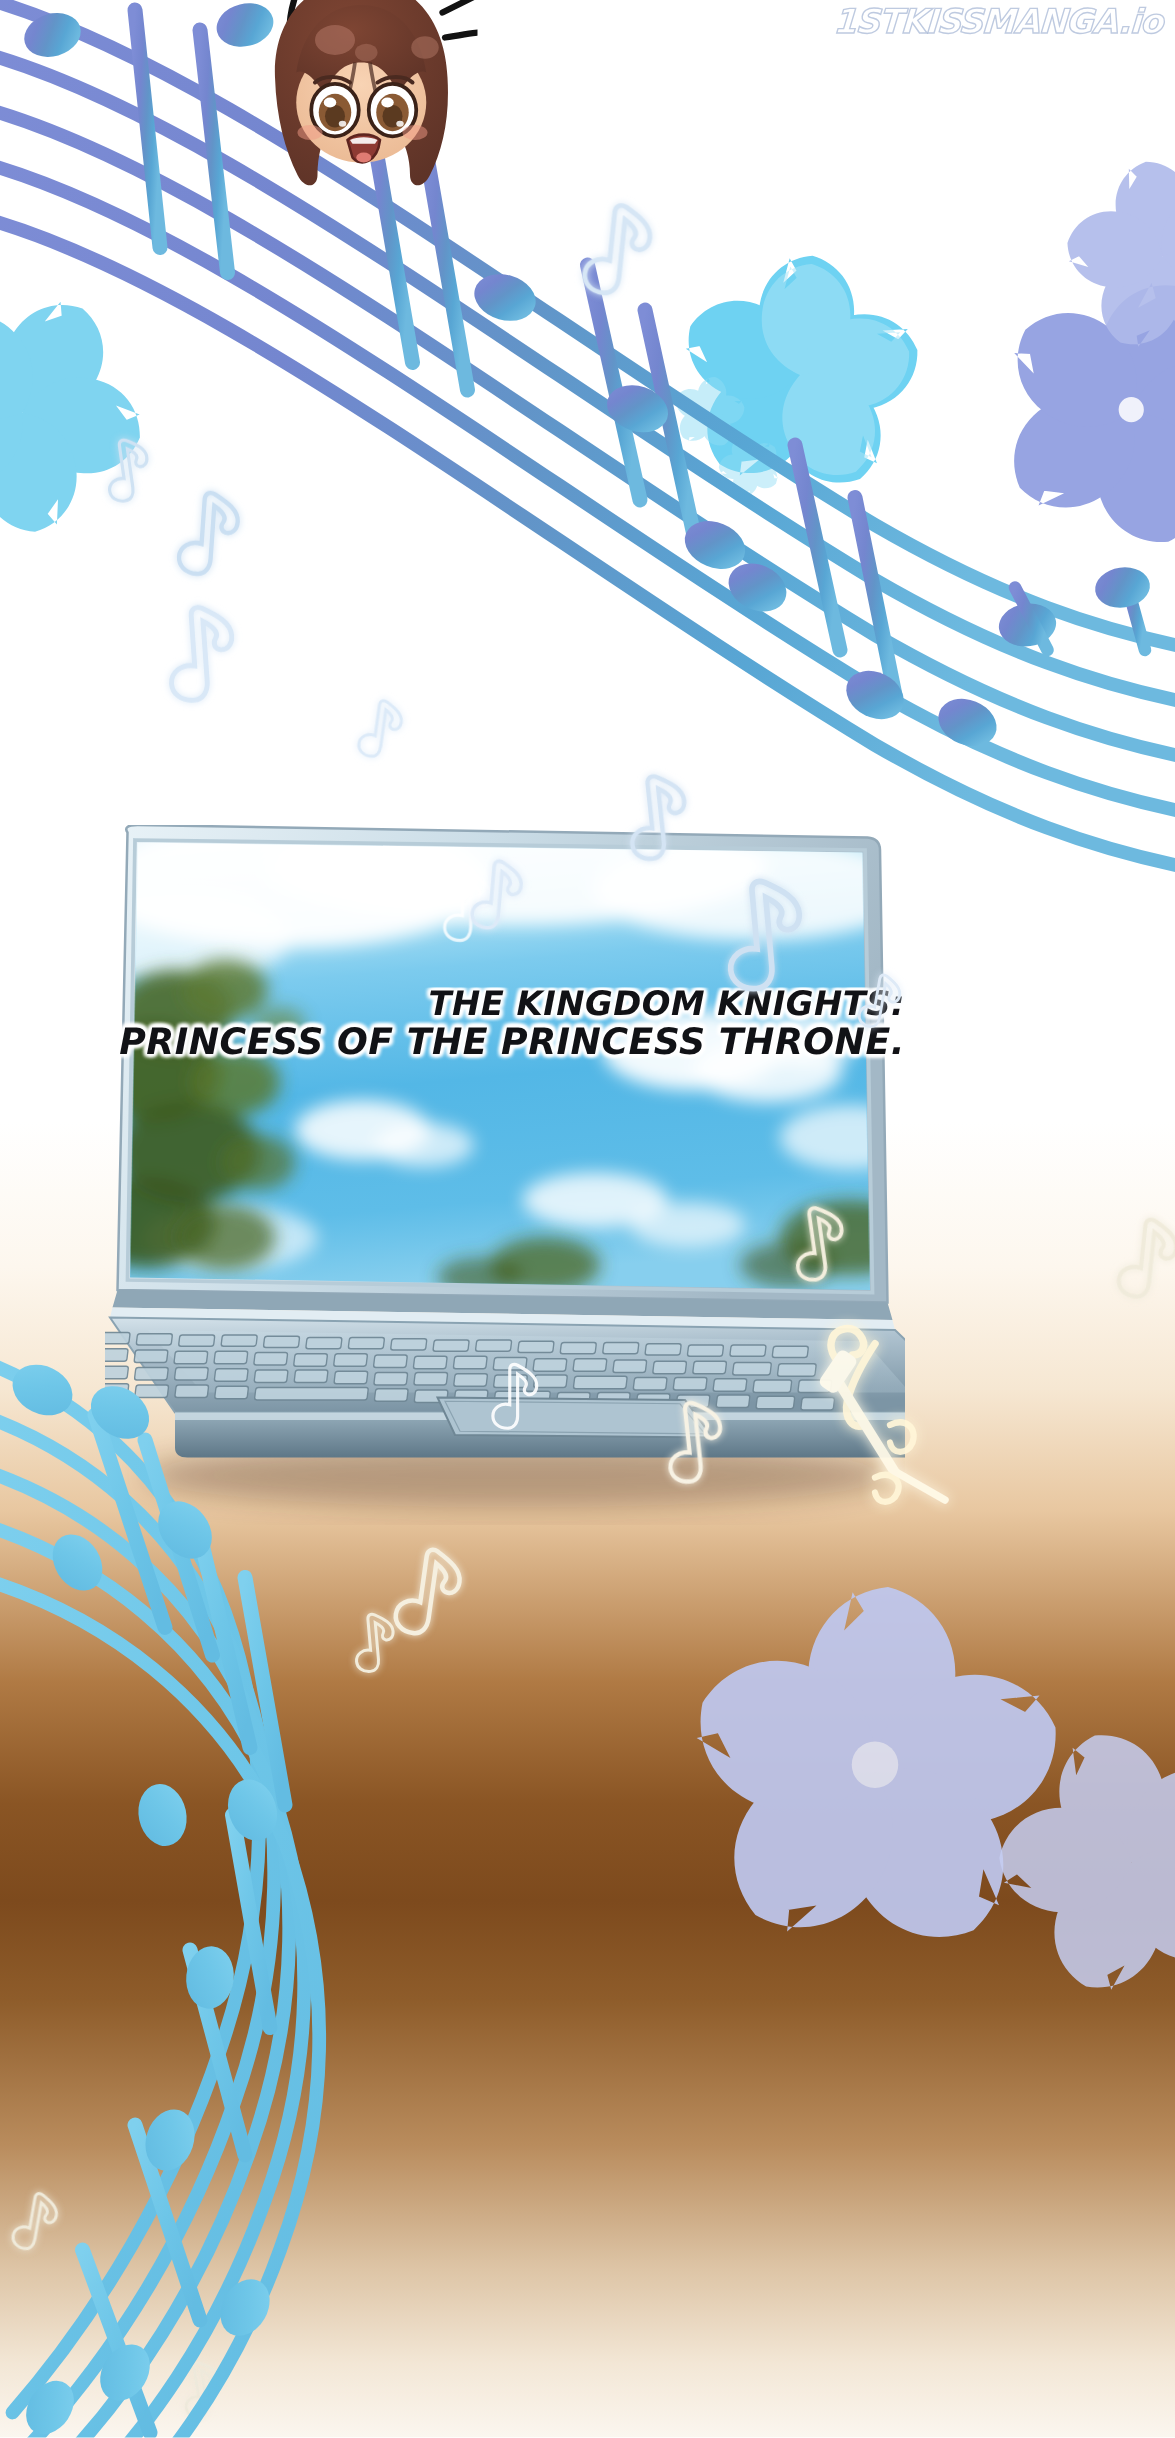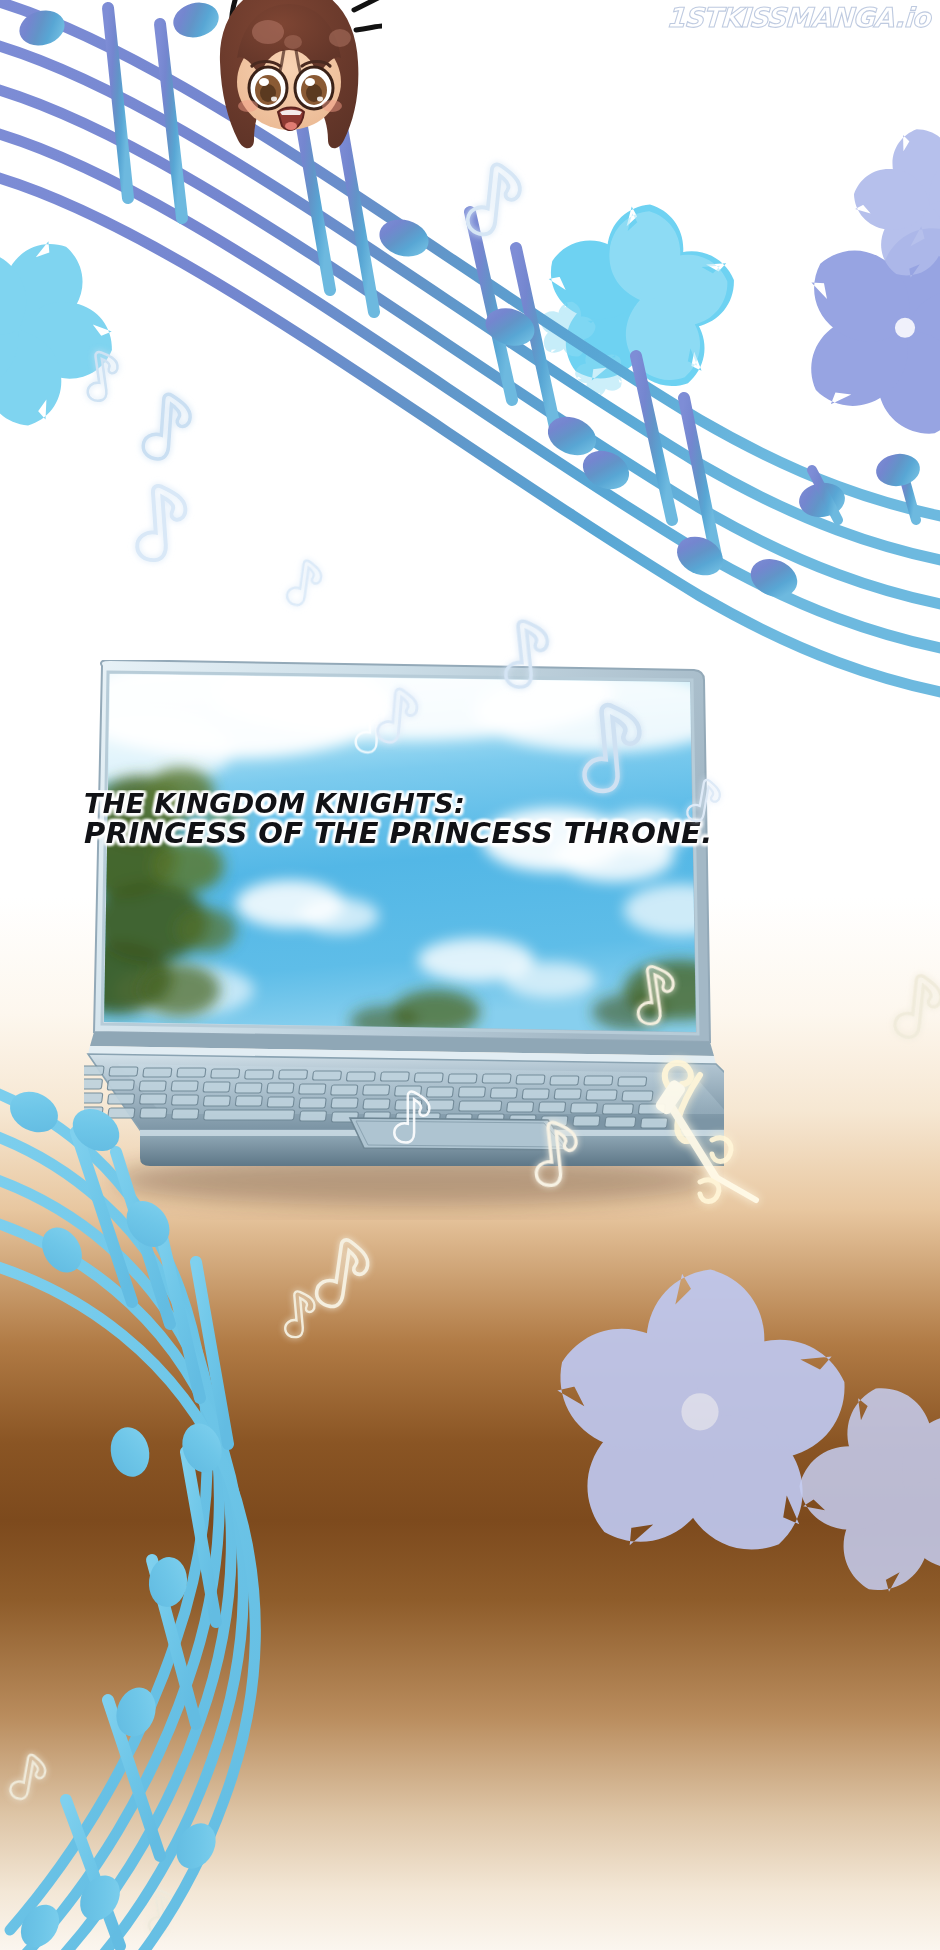--- a/index.html
+++ b/index.html
@@ -557,21 +557,21 @@
       <g>
         <path d="M266,458 L464,460 L486,490 L280,488 Z" fill="#AEC4D1" stroke="#6F8795" stroke-width="1.6"></path>
         <path d="M272,461 L460,463 L480,487 L284,485 Z" fill="none" stroke="#8BA3B1" stroke-width="1"></path>
       </g>
 
       <g opacity=".9" transform="translate(322,452) scale(0.9)">
         <path d="M0,34 C-8,34 -13,29 -13,23 C-13,16 -6,11 2,13 L2,-18 C2,-22 5,-24 9,-22 C18,-17 26,-12 26,-4 C26,2 22,5 18,4 C15,3 14,0 16,-3 C18,-6 16,-9 12,-12 L9,-14 L9,23 C9,29 6,34 0,34 Z" fill="none" stroke="#FFFFFF" stroke-width="2.8"></path>
       </g>
 
       <foreignObject x="0" y="130" width="640" height="110">
-        <div xmlns="http://www.w3.org/1999/xhtml" style="text-align:left;font-family:'DejaVu Sans',sans-serif;">
+        <div xmlns="http://www.w3.org/1999/xhtml" style="text-align:right;font-family:'DejaVu Sans',sans-serif;">
           <div class="title-line l1">THE KINGDOM KNIGHTS:</div>
           <div class="title-line l2">PRINCESS OF THE PRINCESS THRONE.</div>
         </div>
       </foreignObject>
     </svg>
   </div>
 
   <svg class="layer l-spark" viewBox="0 0 940 1950">
     <defs>
       <filter id="glow" x="-60%" y="-60%" width="220%" height="220%">

